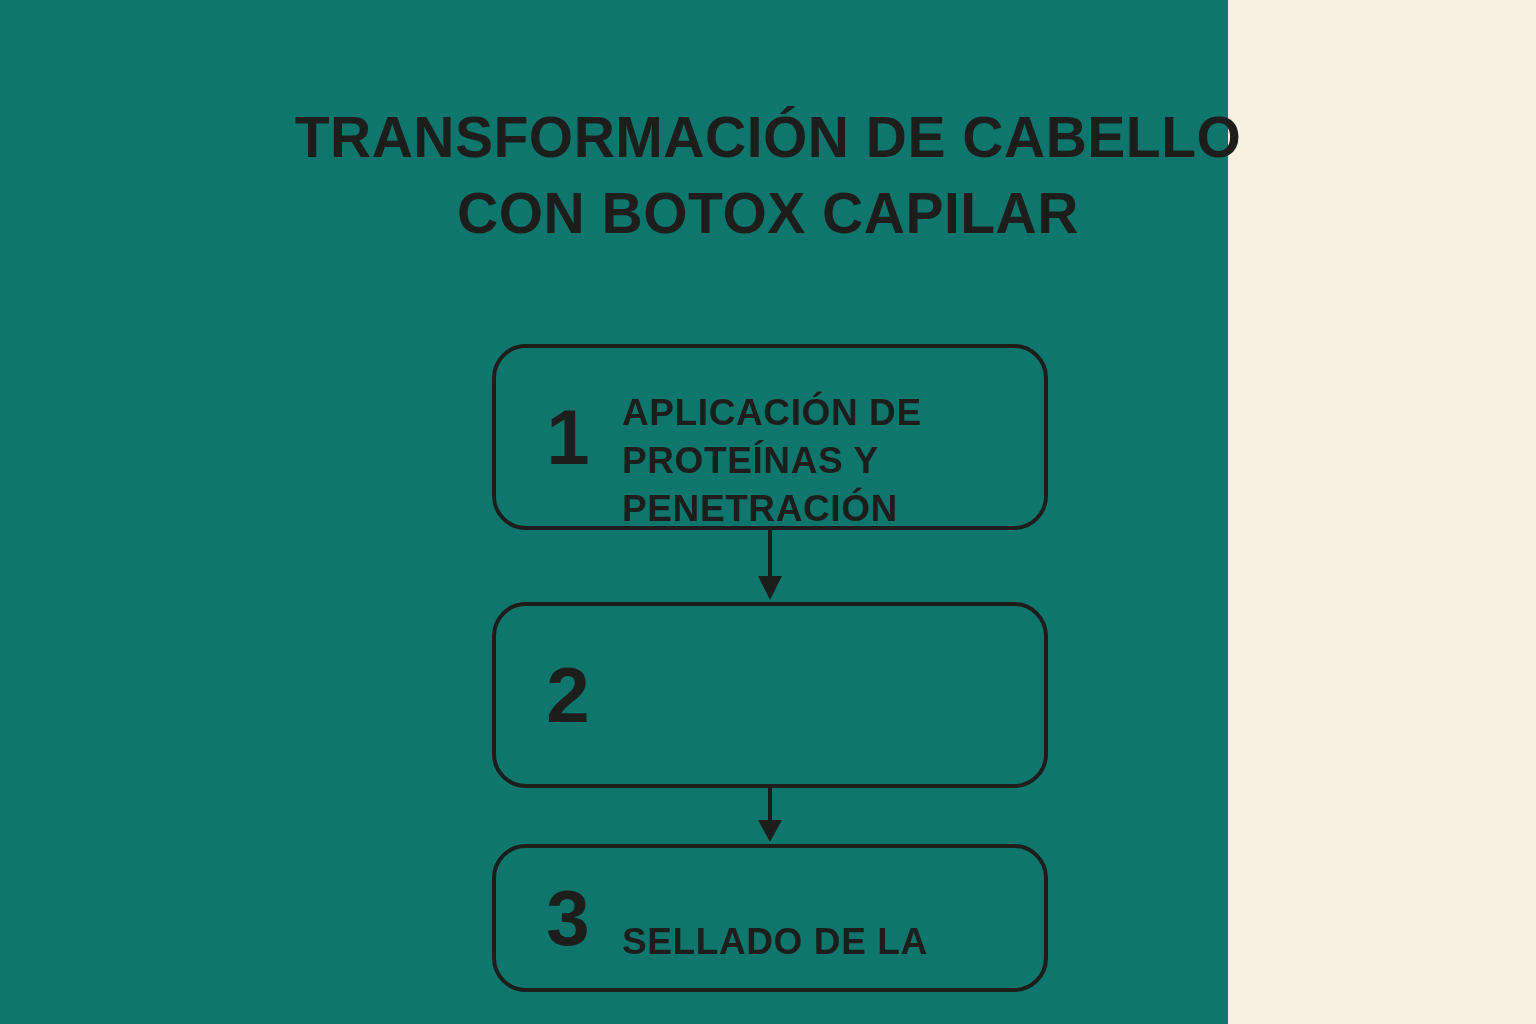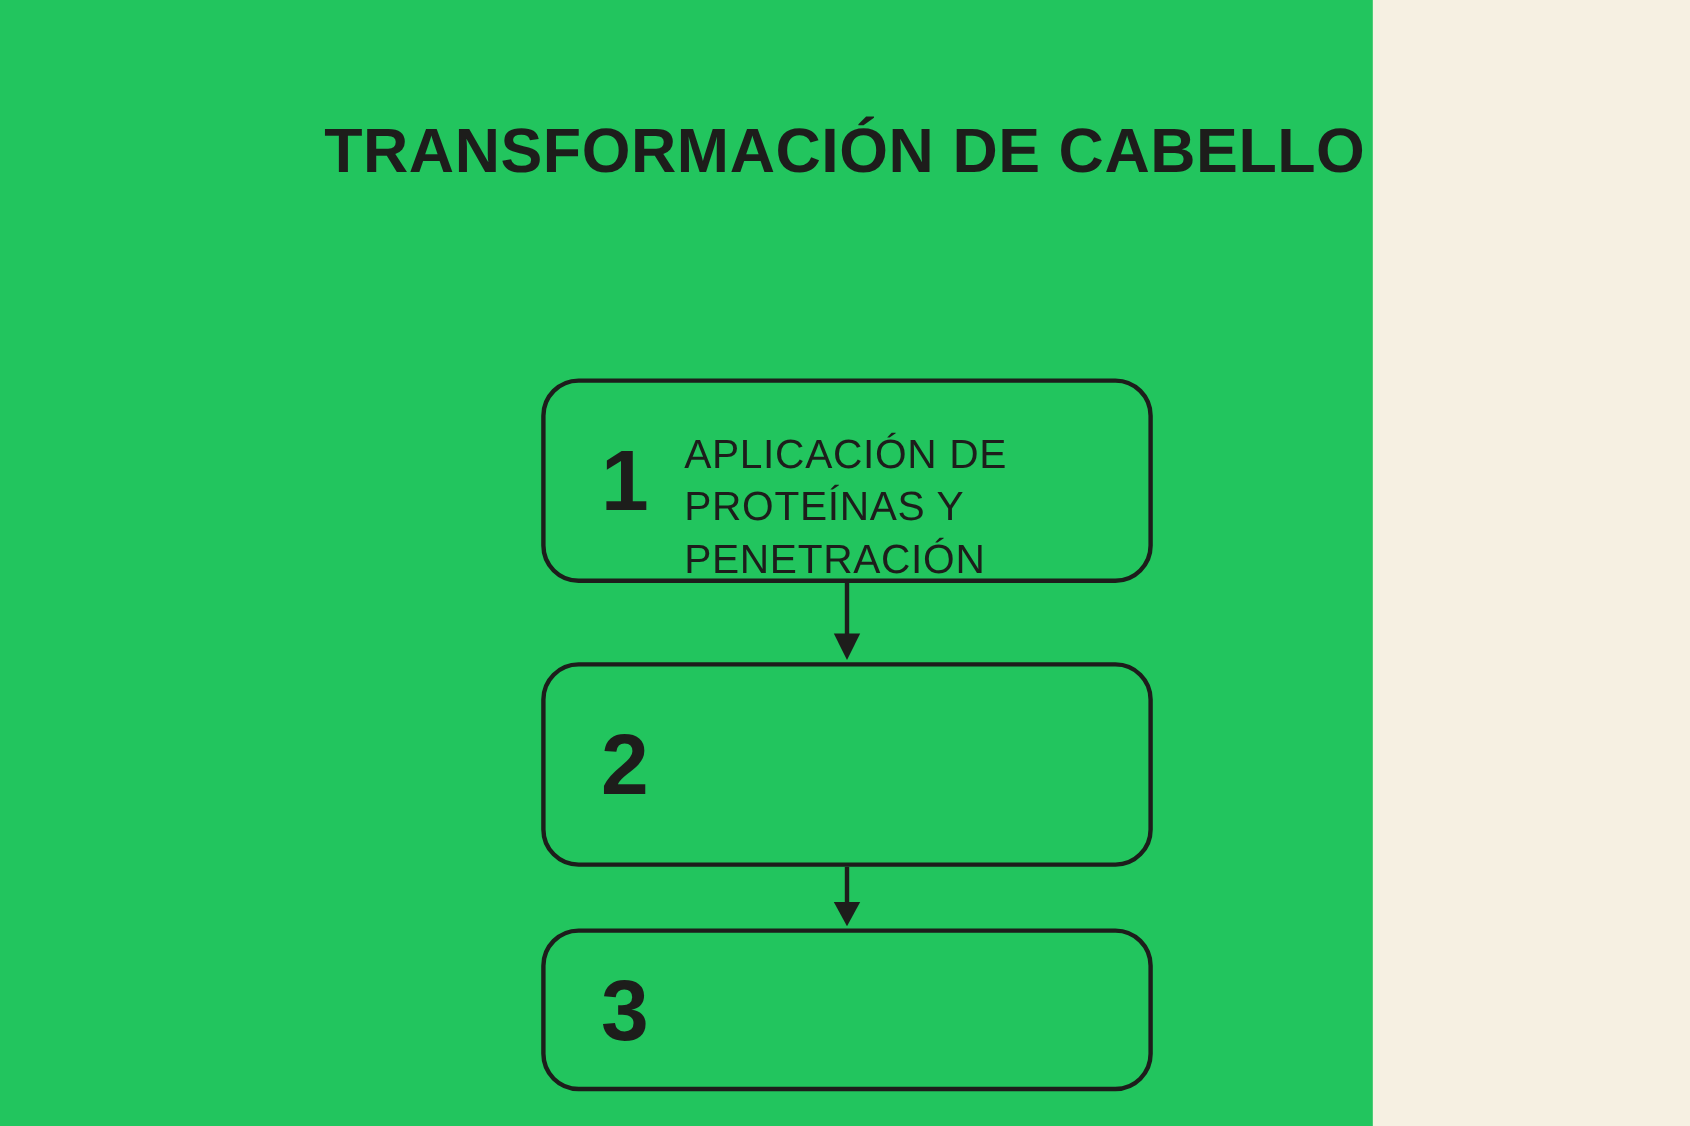--- a/index.html
+++ b/index.html
@@ -12,22 +12,21 @@
     background: #f6f0e2;
     font-family: "Liberation Sans", sans-serif;
     color: #1d1d1b;
     overflow: hidden;
   }
 
   .canvas {
     position: relative;
     width: 1228px;
     height: 1024px;
-    background: #22c55e;
-    padding-left: 20px;
+    background: #0f766e;
   }
 
   
   .title {
     position: absolute;
     top: 62px;
     left: 0;
     width: 1536px;
     text-align: center;
     font-size: 57px;
@@ -67,21 +66,21 @@
     text-align: center;
     font-size: 78px;
     font-weight: 700;
     line-height: 1;
     color: #1d1d1b;
   }
 
   .step-label {
     flex: 1 1 auto;
     font-size: 37px;
-    font-weight: 400;
+    font-weight: 700;
     letter-spacing: 0.6px;
     line-height: 1.3;
     color: #1d1d1b;
     padding-left: 8px;
     margin-top: 48px;
   }
   .step-label .line {
     display: block;
     white-space: nowrap;
   }
@@ -98,20 +97,21 @@
   }
   .connector.short { height: 56px; }
 </style>
 </head>
 <body>
 
 <div class="canvas">
 
   <h1 class="title">
     <span class="line">TRANSFORMACIÓN DE CABELLO</span>
+    <span class="line">CON BOTOX CAPILAR</span>
   </h1>
 
   <div class="flow">
 
     <div class="step" id="step-1">
       <div class="step-num">1</div>
       <div class="step-label">
         <span class="line">APLICACIÓN DE</span>
         <span class="line">PROTEÍNAS Y</span>
         <span class="line">PENETRACIÓN</span>
@@ -128,17 +128,18 @@
     </div>
 
     <svg class="connector short" viewBox="0 0 556 56">
       <line x1="278" y1="0" x2="278" y2="38" stroke="#1d1d1b" stroke-width="4"></line>
       <polygon points="278,54 266,32 290,32" fill="#1d1d1b"></polygon>
     </svg>
 
     <div class="step" id="step-3">
       <div class="step-num">3</div>
       <div class="step-label">
+        <span class="line">SELLADO DE LA</span>
       </div>
     </div>
 
   </div>
 </div>
 
 </body></html>

